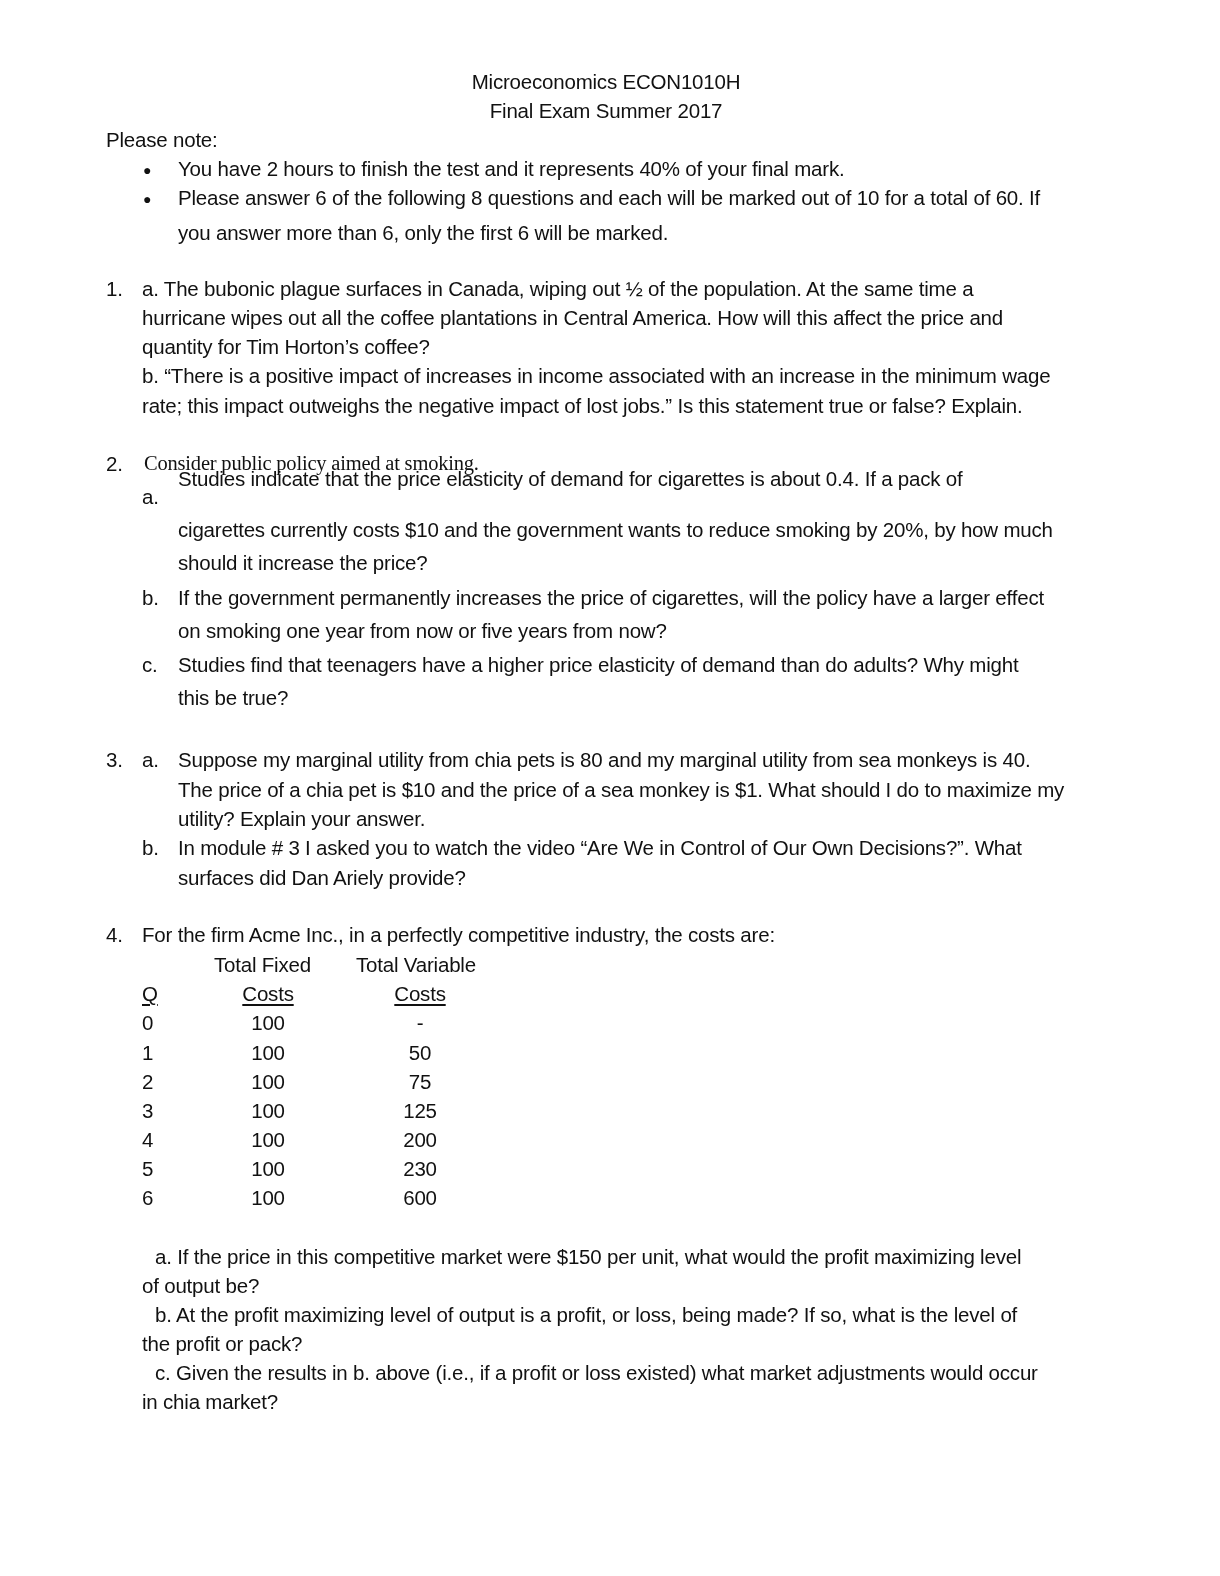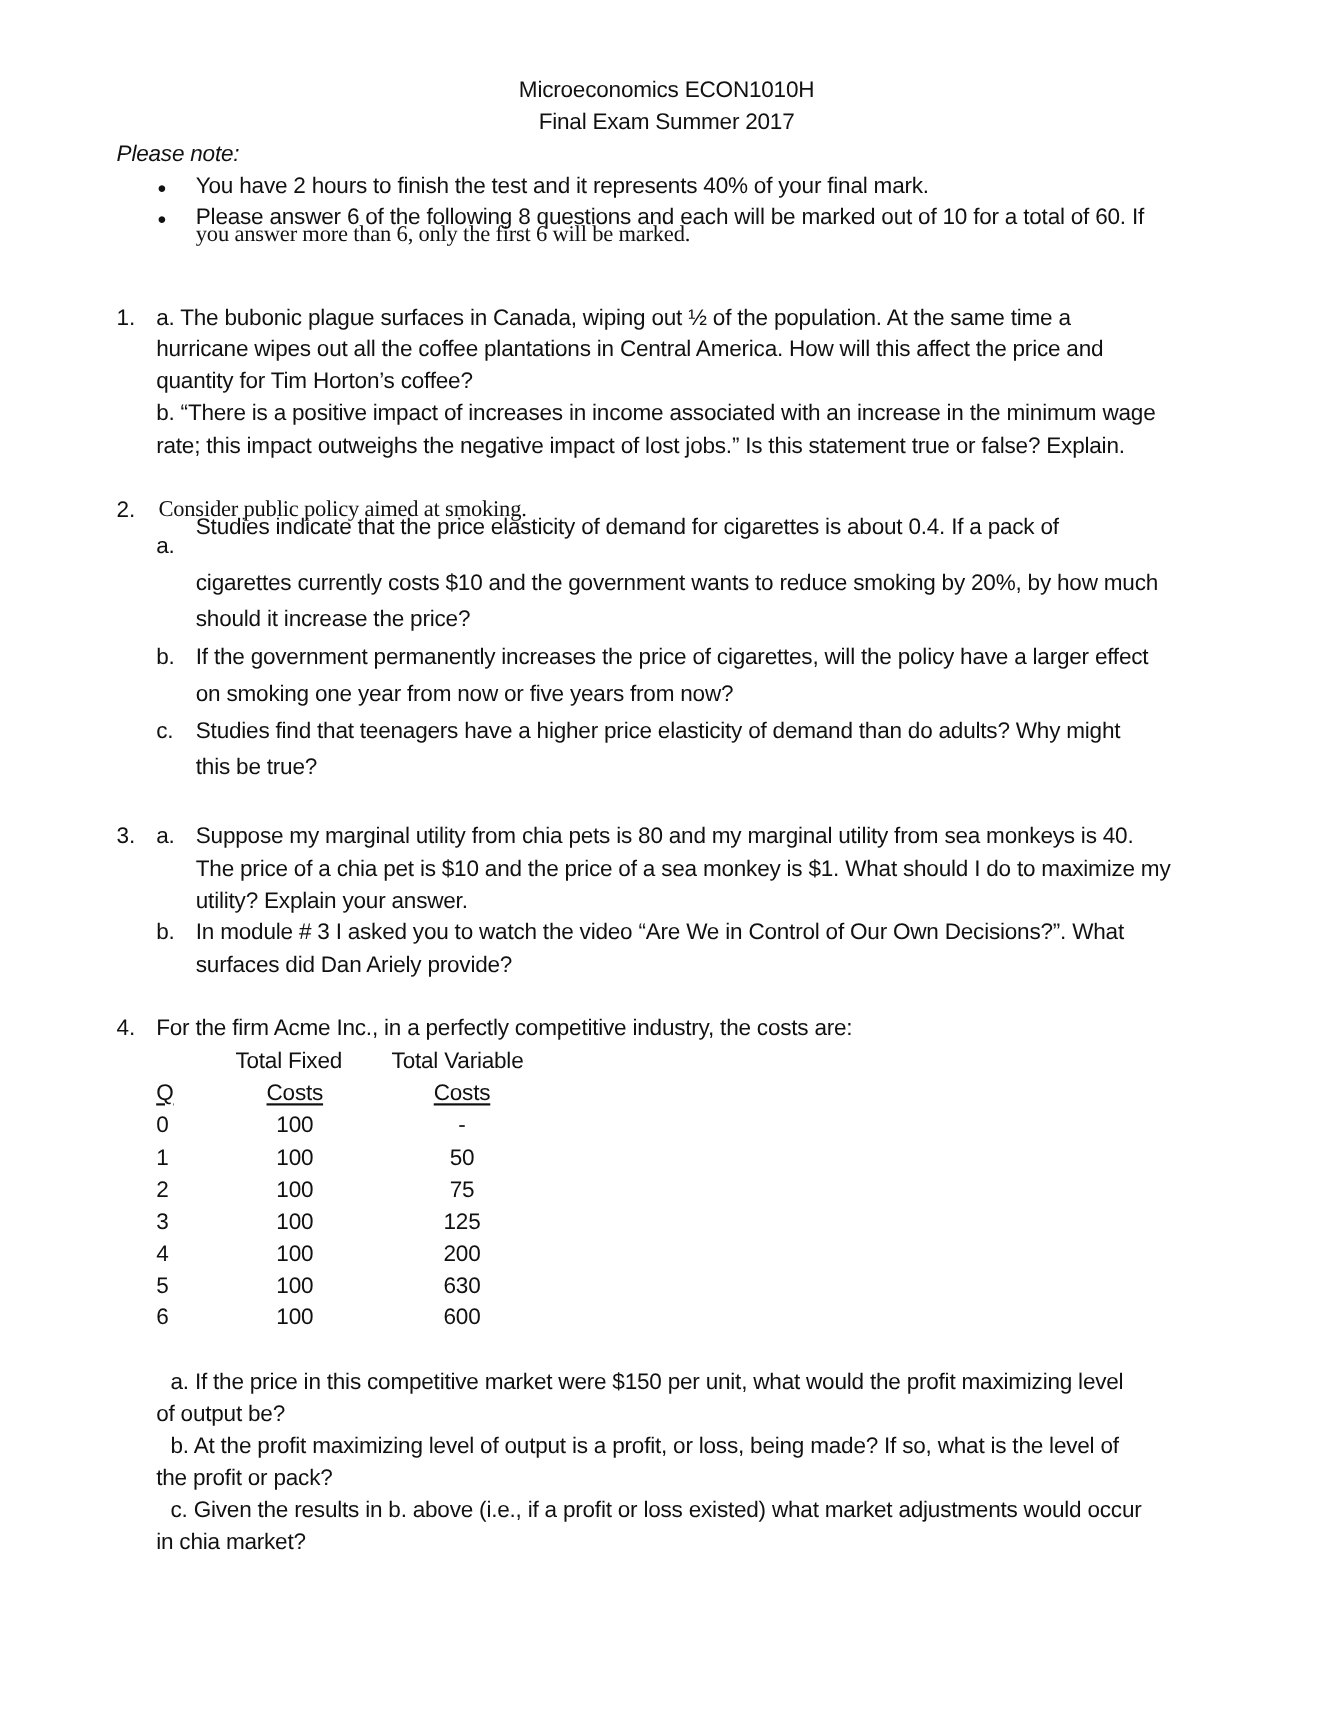--- a/index.html
+++ b/index.html
@@ -16,26 +16,26 @@
     .q { left: 142px; width: 20px; }
     .fc { left: 236px; width: 64px; text-align: center; }
     .vc { left: 385px; width: 70px; text-align: center; }
   </style>
 </head>
 <body>
 
 <div class="abs center" style="top:70px;">Microeconomics ECON1010H</div>
 <div class="abs center" style="top:99px;">Final Exam Summer 2017</div>
 
-<div class="abs" style="left:106px; top:128px;font-style:italic;">Please note:</div>
+<div class="abs" style="left:106px; top:128px;">Please note:</div>
 <span class="bullet" style="top:162px;">●</span>
 <div class="abs" style="left:178px; top:157px;">You have 2 hours to finish the test and it represents 40% of your final mark.</div>
 <span class="bullet" style="top:191px;">●</span>
 <div class="abs" style="left:178px; top:186px;">Please answer 6 of the following 8 questions and each will be marked out of 10 for a total of 60.  If</div>
-<div class="abs" style="left:178px; top:202px;font-family:Liberation Serif, serif;">you answer more than 6, only the first 6 will be marked.</div>
+<div class="abs" style="left:178px; top:221px;">you answer more than 6, only the first 6 will be marked.</div>
 
 <div class="abs num" style="top:277px;">1.</div>
 <div class="abs" style="left:142px; top:277px;">a. The bubonic plague surfaces in Canada, wiping out ½ of the population.  At the same time a</div>
 <div class="abs" style="left:142px; top:306px;">hurricane wipes out all the coffee plantations in Central America.  How will this affect the price and</div>
 <div class="abs" style="left:142px; top:335px;">quantity for Tim Horton’s coffee?</div>
 <div class="abs" style="left:142px; top:364px;">b. “There is a positive impact of increases in income associated with an increase in the minimum wage</div>
 <div class="abs" style="left:142px; top:394px;">rate; this impact outweighs the negative impact of lost jobs.”  Is this statement true or false?  Explain.</div>
 
 <div class="abs num" style="top:452px;">2.</div>
 <div class="abs" style="left:144px; top:452px;font-family:Liberation Serif, serif;">Consider public policy aimed at smoking.</div>
@@ -84,21 +84,21 @@
   <div class="abs q" style="top:1099px;">3</div>
   <div class="abs fc" style="top:1099px;">100</div>
   <div class="abs vc" style="top:1099px;">125</div>
 
   <div class="abs q" style="top:1128px;">4</div>
   <div class="abs fc" style="top:1128px;">100</div>
   <div class="abs vc" style="top:1128px;">200</div>
 
   <div class="abs q" style="top:1157px;">5</div>
   <div class="abs fc" style="top:1157px;">100</div>
-  <div class="abs vc" style="top:1157px;">630</div>
+  <div class="abs vc" style="top:1157px;">230</div>
 
   <div class="abs q" style="top:1186px;">6</div>
   <div class="abs fc" style="top:1186px;">100</div>
   <div class="abs vc" style="top:1186px;">600</div>
 </div>
 
 <div class="abs" style="left:155px; top:1245px;">a.  If the price in this competitive market were $150 per unit, what would the profit maximizing level</div>
 <div class="abs" style="left:142px; top:1274px;">of output be?</div>
 <div class="abs" style="left:155px; top:1303px;">b.  At the profit maximizing level of output is a profit, or loss, being made?  If so, what is the level of</div>
 <div class="abs" style="left:142px; top:1332px;">the profit or pack?</div>

